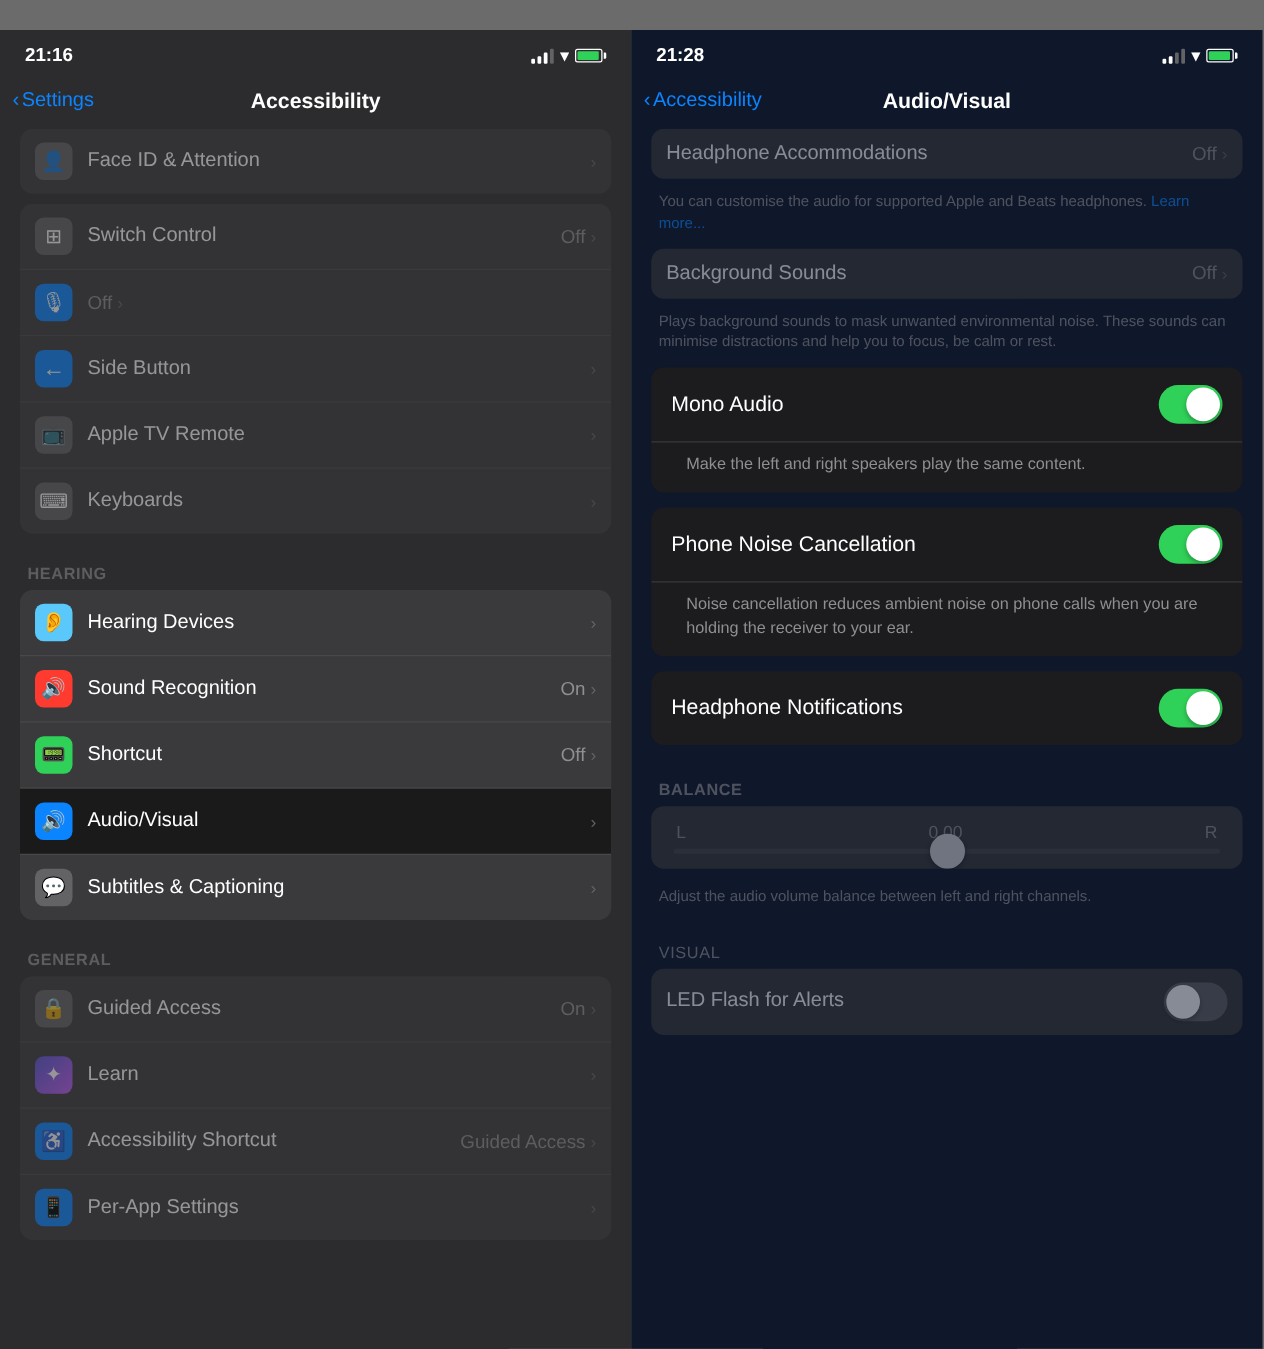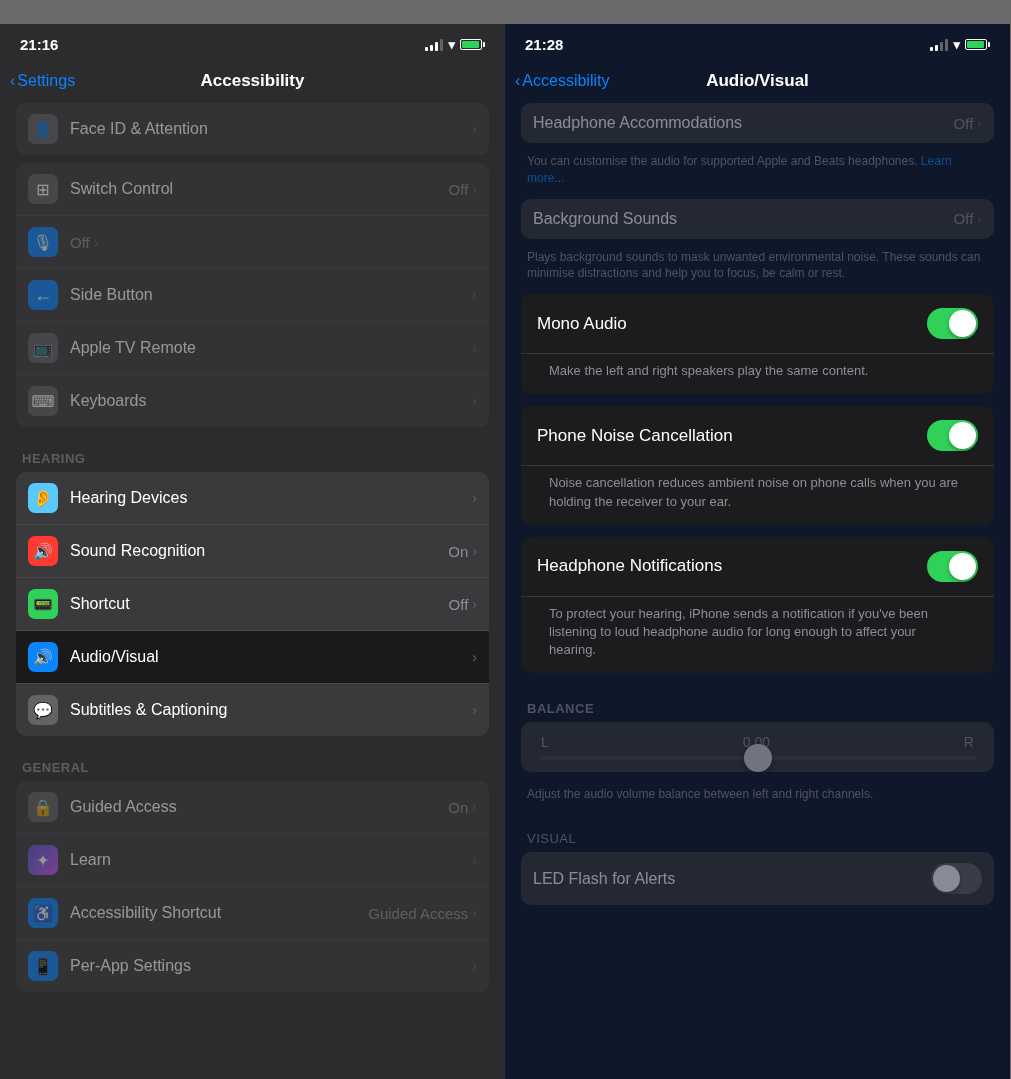--- a/index.html
+++ b/index.html
@@ -610,21 +610,20 @@
       <p class="dark-description">Noise cancellation reduces ambient noise on phone calls when you are holding the receiver to your ear.</p>
     </div>
 
     <div class="dark-card">
       <div class="dark-row">
         <span class="dark-row-label">Headphone Notifications</span>
         <div class="toggle on">
           <div class="toggle-thumb"></div>
         </div>
       </div>
-      <p class="dark-description">To protect your hearing, iPhone sends a notification if you've been listening to loud headphone audio for long enough to affect your hearing.</p>
     </div>
 
     <div class="section-header dimmed">BALANCE</div>
     <div class="settings-group dimmed" style="padding:12px 16px">
       <div class="balance-label-row">
         <span class="balance-letter">L</span>
         <span class="balance-value">0.00</span>
         <span class="balance-letter">R</span>
       </div>
       <div class="slider-track">

